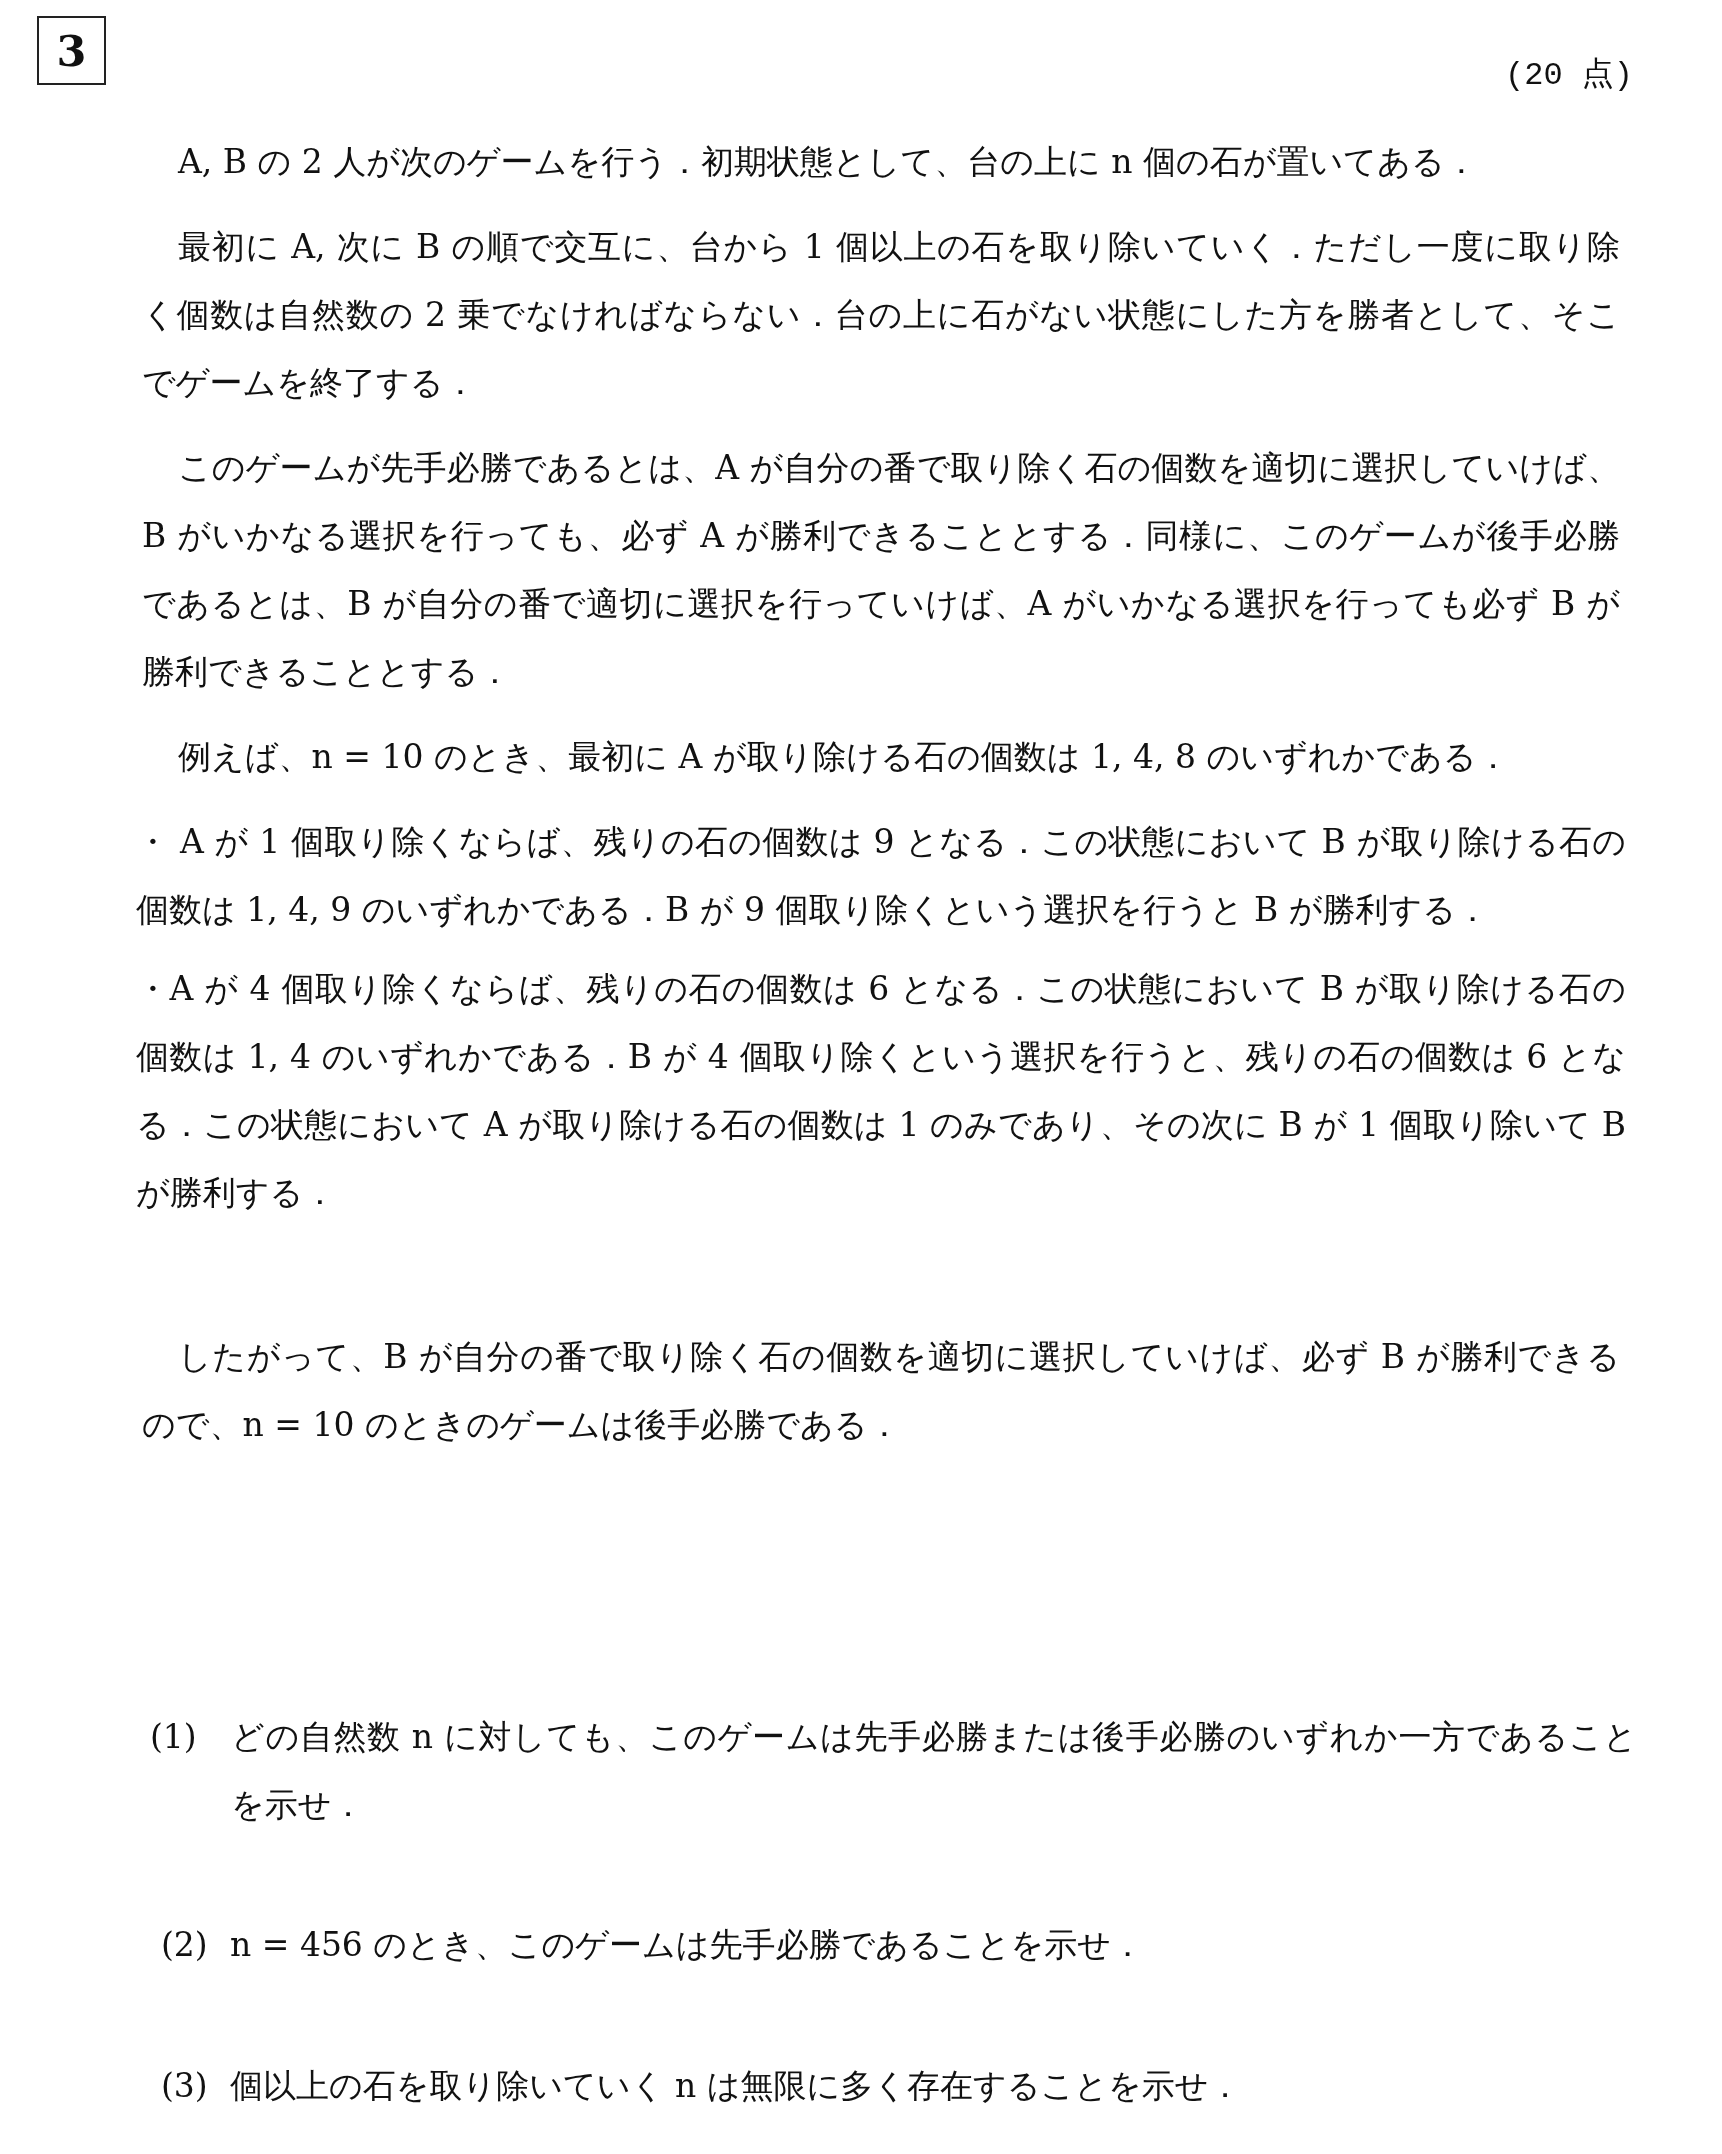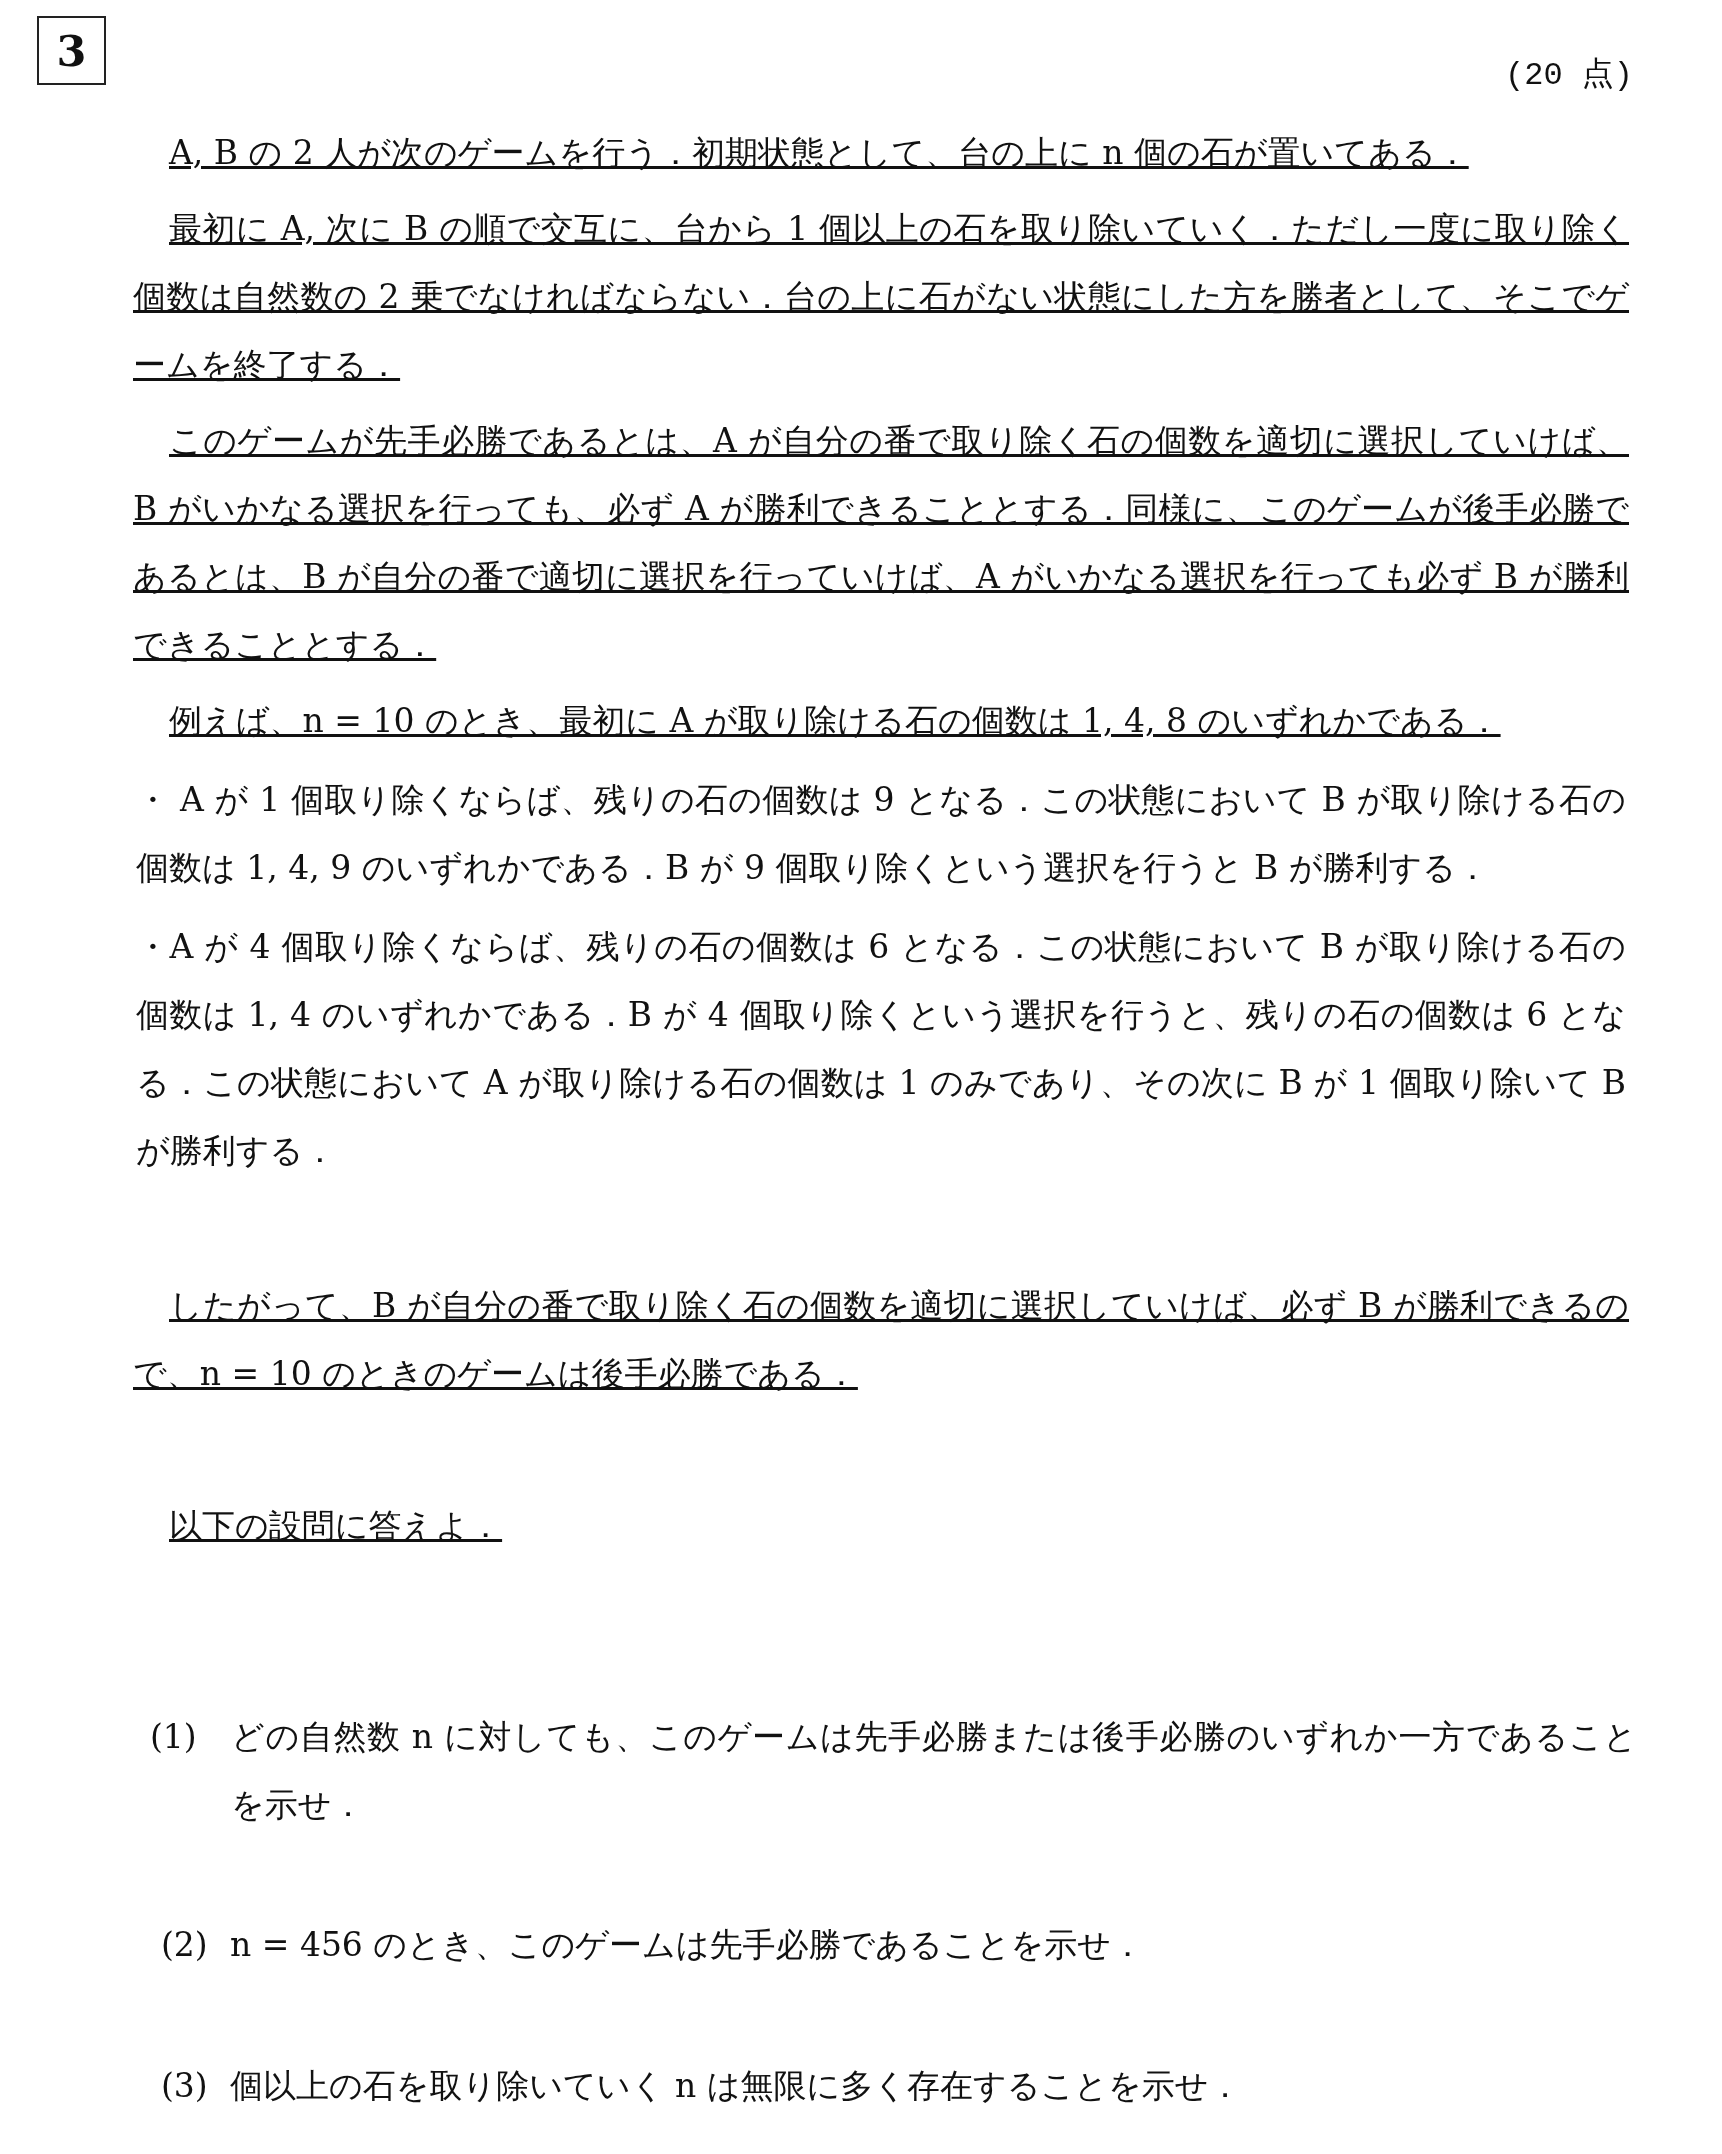--- a/index.html
+++ b/index.html
@@ -19,21 +19,21 @@
   .points {
     position: absolute; right: 90px; top: 52px;
     font-size: 32px;
     font-family: Liberation Mono, monospace;
   }
   .body-text {
     position: absolute; left: 125px; top: 111px; width: 1512px;
     font-size: 33px; line-height: 68px;
     text-align: justify;
   }
-  .para { margin: 8px; text-decoration: underline; }
+  .para { margin: 17px; }
   .indent { text-indent: 36px; }
   .bullet { margin: 11px; }
   .gap-1 { height: 68px; }
   .q-list { position: absolute; left: 150px; width: 1487px; font-size: 33px; line-height: 68px; }
   .q-item { display: flex; margin: 0; }
   .q-num { width: 81px; flex: 0 0 81px; }
   .q-text { flex: 1; text-align: justify; }
 </style>
 </head>
 <body>
@@ -46,21 +46,20 @@
 <div class="body-text">
   <p class="para indent">A, B の 2 人が次のゲームを行う．初期状態として、台の上に n 個の石が置いてある．</p>
   <p class="para indent">最初に A, 次に B の順で交互に、台から 1 個以上の石を取り除いていく．ただし一度に取り除く個数は自然数の 2 乗でなければならない．台の上に石がない状態にした方を勝者として、そこでゲームを終了する．</p>
   <p class="para indent">このゲームが先手必勝であるとは、A が自分の番で取り除く石の個数を適切に選択していけば、B がいかなる選択を行っても、必ず A が勝利できることとする．同様に、このゲームが後手必勝であるとは、B が自分の番で適切に選択を行っていけば、A がいかなる選択を行っても必ず B が勝利できることとする．</p>
   <p class="para indent">例えば、n = 10 のとき、最初に A が取り除ける石の個数は 1, 4, 8 のいずれかである．</p>
   <p class="bullet">・ A が 1 個取り除くならば、残りの石の個数は 9 となる．この状態において B が取り除ける石の個数は 1, 4, 9 のいずれかである．B が 9 個取り除くという選択を行うと B が勝利する．</p>
   <p class="bullet">・A が 4 個取り除くならば、残りの石の個数は 6 となる．この状態において B が取り除ける石の個数は 1, 4 のいずれかである．B が 4 個取り除くという選択を行うと、残りの石の個数は 6 となる．この状態において A が取り除ける石の個数は 1 のみであり、その次に B が 1 個取り除いて B が勝利する．</p>
   <div class="gap-1"></div>
   <p class="para indent">したがって、B が自分の番で取り除く石の個数を適切に選択していけば、必ず B が勝利できるので、n = 10 のときのゲームは後手必勝である．</p>
   <div class="gap-1"></div>
-  <p class="para indent">以下の設問に答えよ．</p>
 </div>
 
 <div class="q-list" style="top:1703px;">
   <div class="q-item">
     <span class="q-num">(1)</span>
     <span class="q-text">どの自然数 n に対しても、このゲームは先手必勝または後手必勝のいずれか一方であることを示せ．</span>
   </div>
 </div>
 <div class="q-list" style="top:1911px; left:161px; width:1476px;">
   <div class="q-item">

